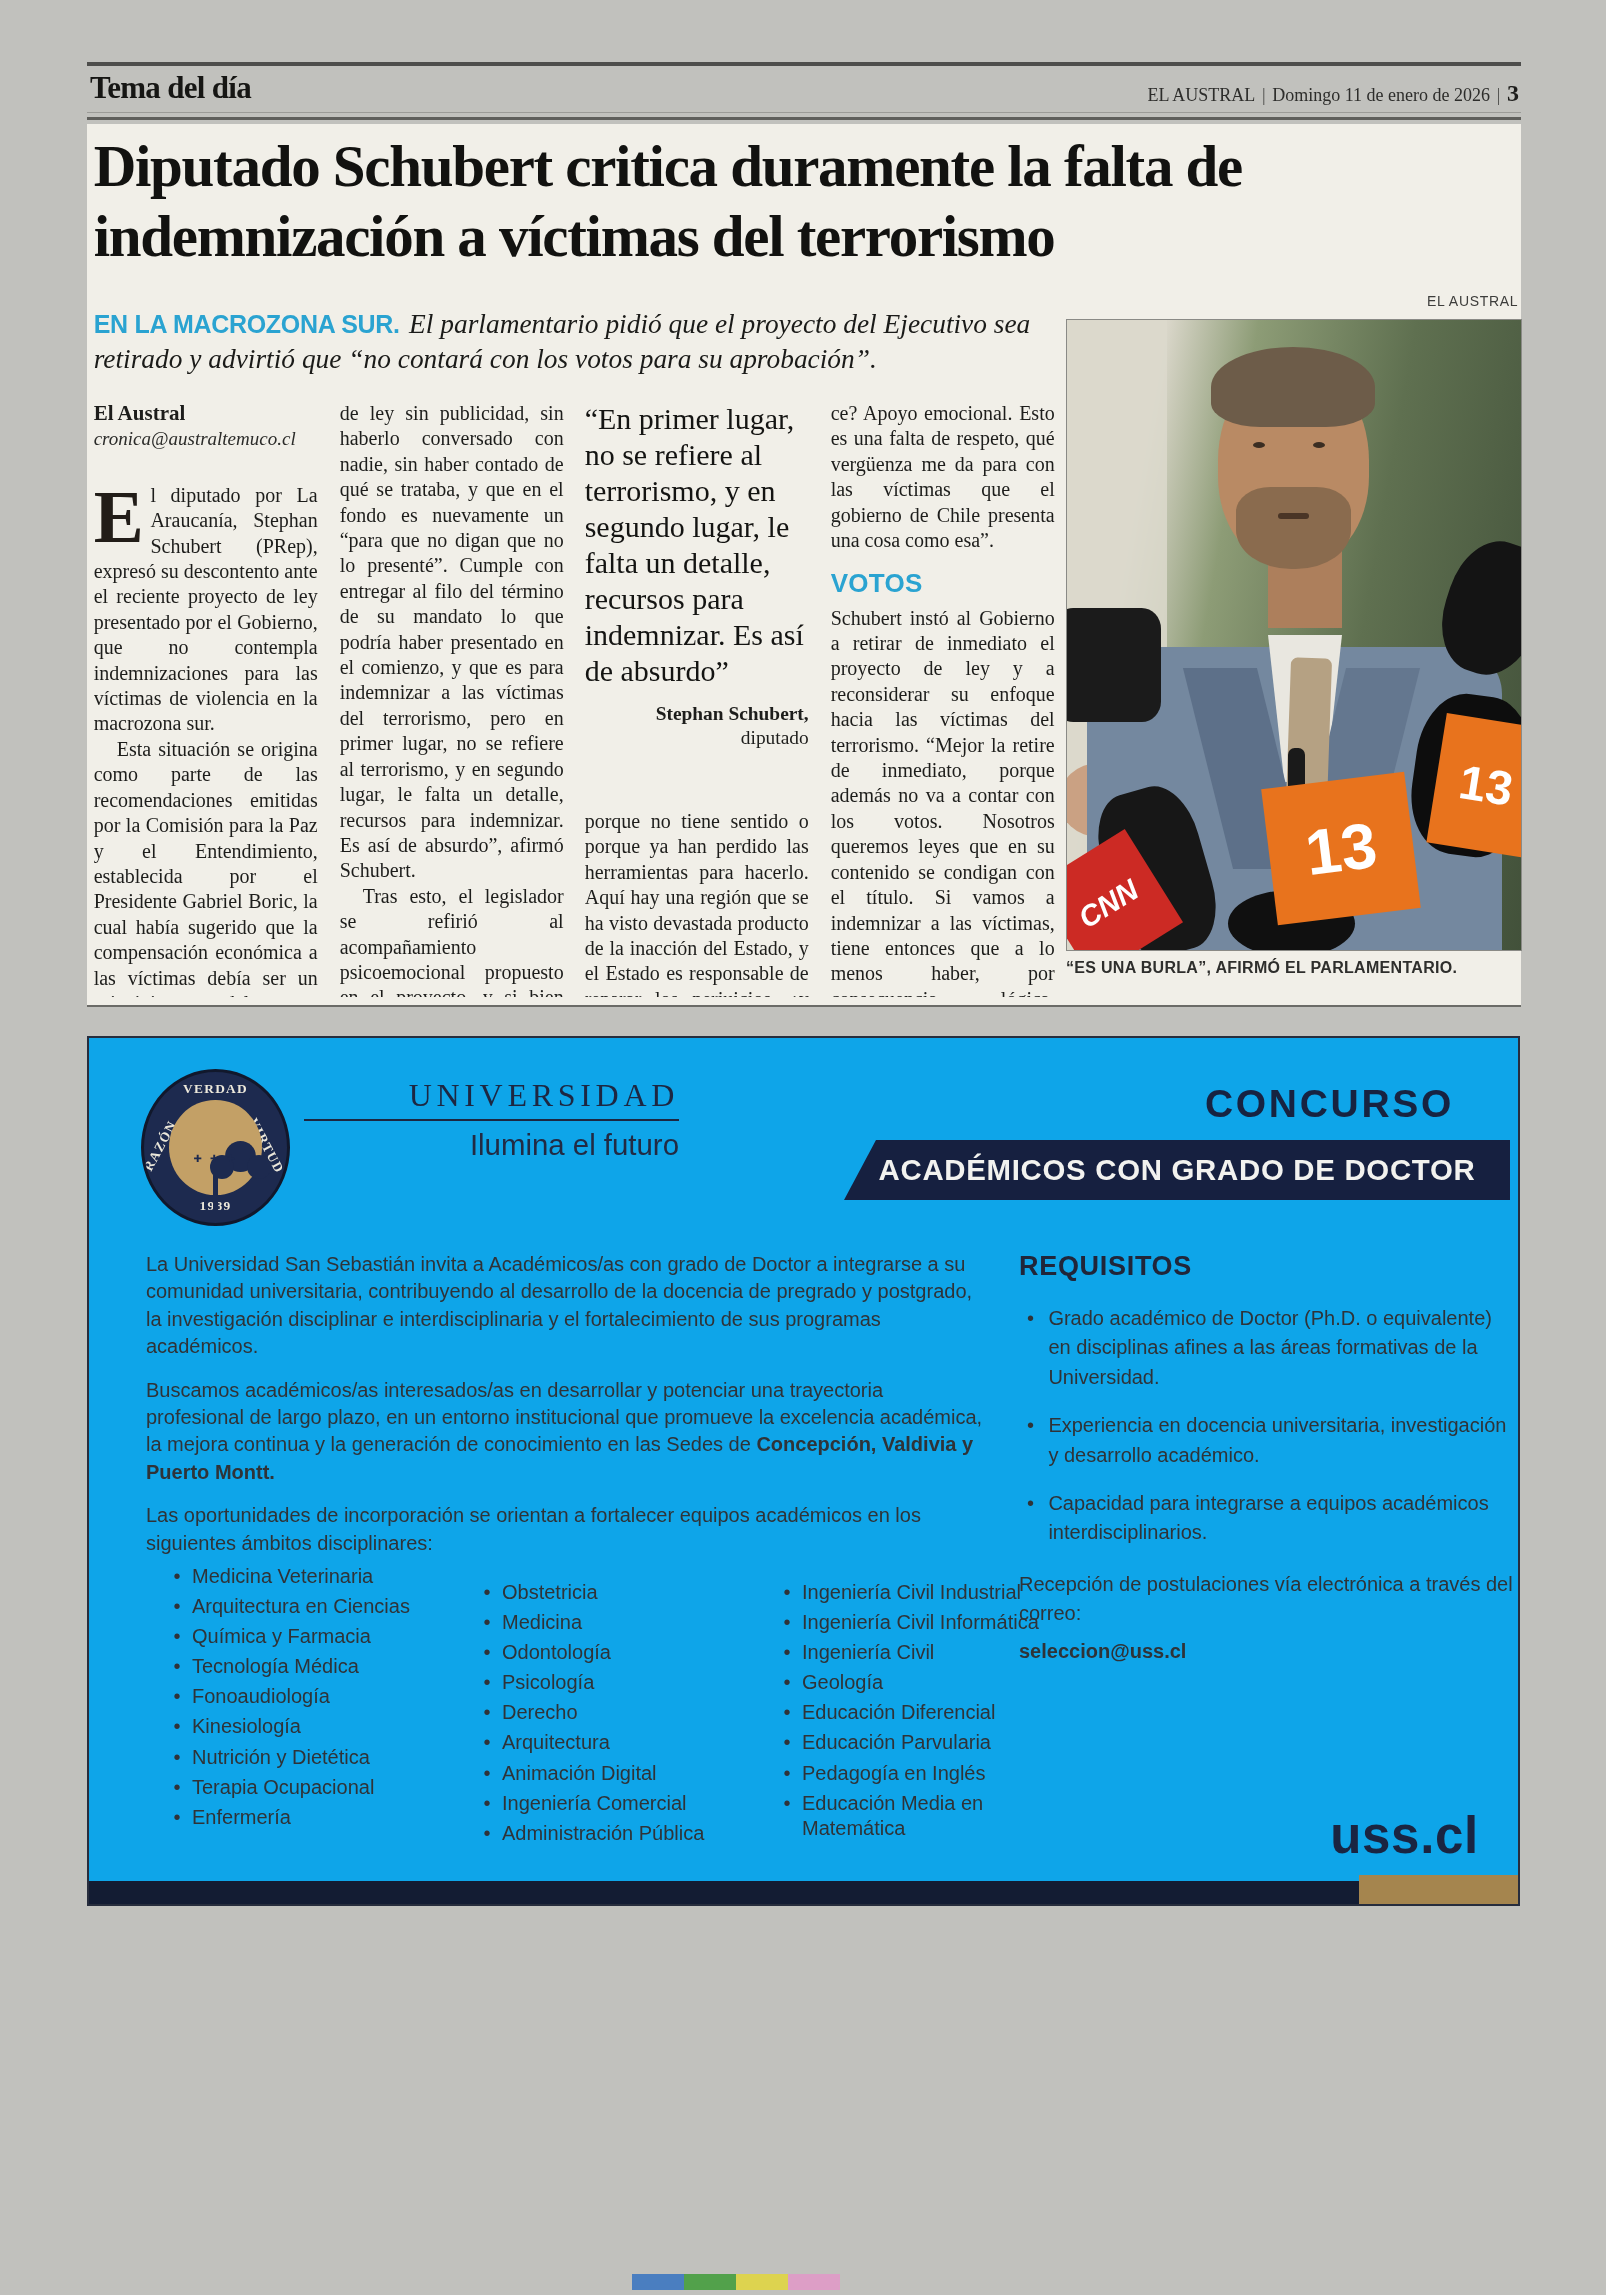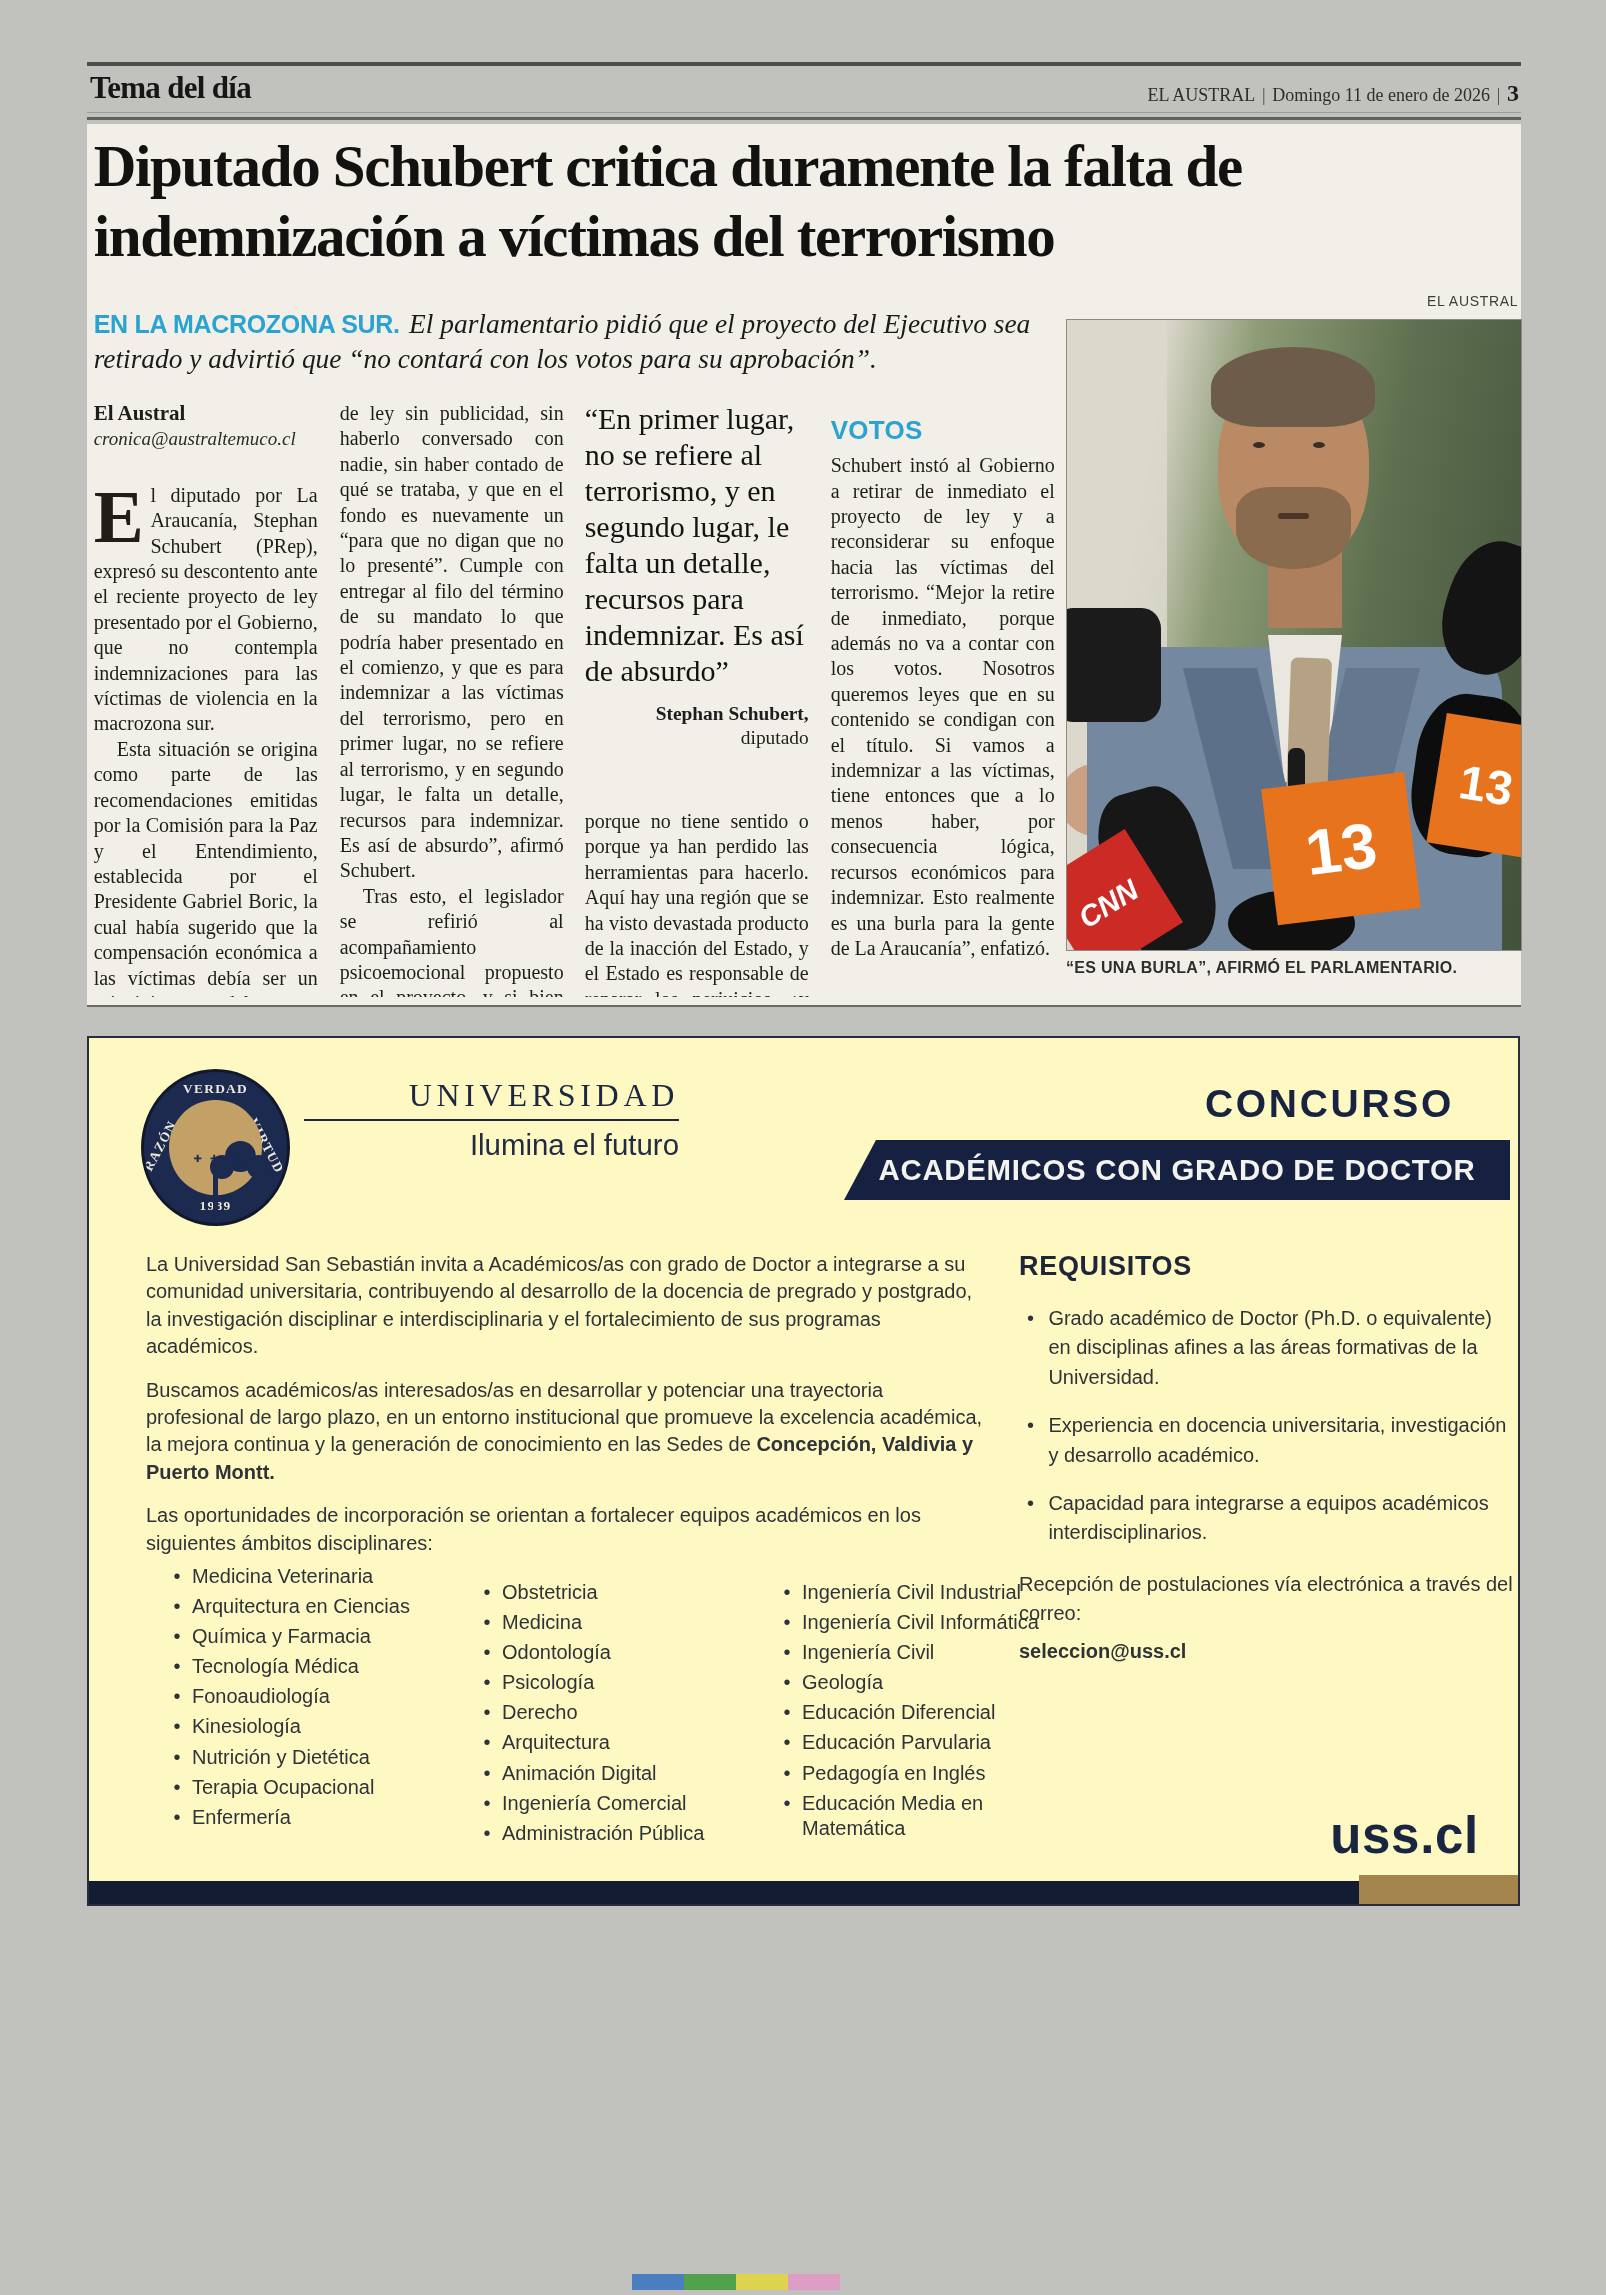--- a/index.html
+++ b/index.html
@@ -72,21 +72,21 @@
   .ph-cube13b .ph-13 { font-size:48px; }
   .ph-cnn { left:-12px; top:529px; width:107px; height:110px; background:#cc2a24; transform:rotate(-32deg);
             display:flex; align-items:center; justify-content:center; }
   .ph-cnn-txt { position:static; color:#fff; font-family:"Liberation Sans", sans-serif; font-weight:bold; font-size:29.4px; font-style:italic; }
   .ph-hand { left:-8px; top:443px; width:80px; height:74px; background:#caa183; border-radius:50%; }
   .caption { position:absolute; left:979px; top:835px; width:462px; font-family:"Liberation Sans", sans-serif;
              font-weight:bold; font-size:16px; letter-spacing:0.3px; color:#2e2e2c; }
 
   
   .ad-box { position:absolute; left:87px; top:1036px; width:1429px; height:866px;
-            background:#fef9c3; border:2px solid #272d3d; font-family:"Liberation Sans", sans-serif; color:#2f3338; }
+            background:#0ea5e9; border:2px solid #272d3d; font-family:"Liberation Sans", sans-serif; color:#2f3338; }
   .seal { position:absolute; left:52px; top:31px; width:143px; height:151px; background:#1d2a4f;
           border:3.3px solid #11182c; border-radius:50%; overflow:hidden; }
   .seal-inner { position:absolute; left:25.4px; top:28px; right:25.4px; bottom:28px; background:#c3a066; border-radius:50%; }
   .seal-txt { position:absolute; font-family:"Liberation Serif", serif; font-weight:bold; font-size:13.4px;
               color:#ece8db; letter-spacing:1.3px; }
   .seal-top { top:8.7px; left:0; width:100%; text-align:center; }
   .seal-year { bottom:8.7px; left:0; width:100%; text-align:center; }
   .seal-left { left:-10.7px; top:66px; transform:rotate(-62deg); }
   .seal-right { right:-9.4px; top:66px; transform:rotate(62deg); }
   .tree-trunk { position:absolute; left:50%; top:75px; width:5.4px; height:35px; margin-left:-2.7px; background:#1d2a4f; }
@@ -181,20 +181,21 @@
       <div class="col" style="left:491px;">
         <div class="pullquote">“En primer lugar, no se refiere al terrorismo, y en segundo lugar, le falta un detalle, recursos para indemnizar. Es así de absurdo”</div>
         <div class="quote-attrib">
           <div class="qname">Stephan Schubert,</div>
           <div>diputado</div>
         </div>
         <div class="col3-body">porque no tiene sentido o porque ya han perdido las herramientas para hacerlo. Aquí hay una región que se ha visto devastada producto de la inacción del Estado, y el Estado es responsable de reparar los perjuicios, ¿y qué le ofre-</div>
       </div>
 
       <div class="col" style="left:737px;">
+        <p>ce? Apoyo emocional. Esto es una falta de respeto, qué vergüenza me da para con las víctimas que el gobierno de Chile presenta una cosa como esa”.</p>
         <div class="votos">VOTOS</div>
         <p><span>Schubert instó al Gobierno a retirar de inmediato el proyecto de ley y a reconsiderar su enfoque hacia las víctimas del terrorismo. “Mejor la retire de inmediato, porque además no va a contar con los votos. Nosotros queremos leyes que en su contenido se condigan con el título. Si vamos a indemnizar a las víctimas, tiene entonces que a lo menos haber, por consecuencia lógica, recursos económicos para indemnizar. Esto realmente es una burla para la gente de La Araucanía”, enfatizó.</span> </p>
       </div>
     </div>
 
     <div class="photo">
       <div class="ph-panel"></div>
       <div class="ph-hand"></div>
       <div class="ph-suit"></div>
       <div class="ph-shirt"></div>

